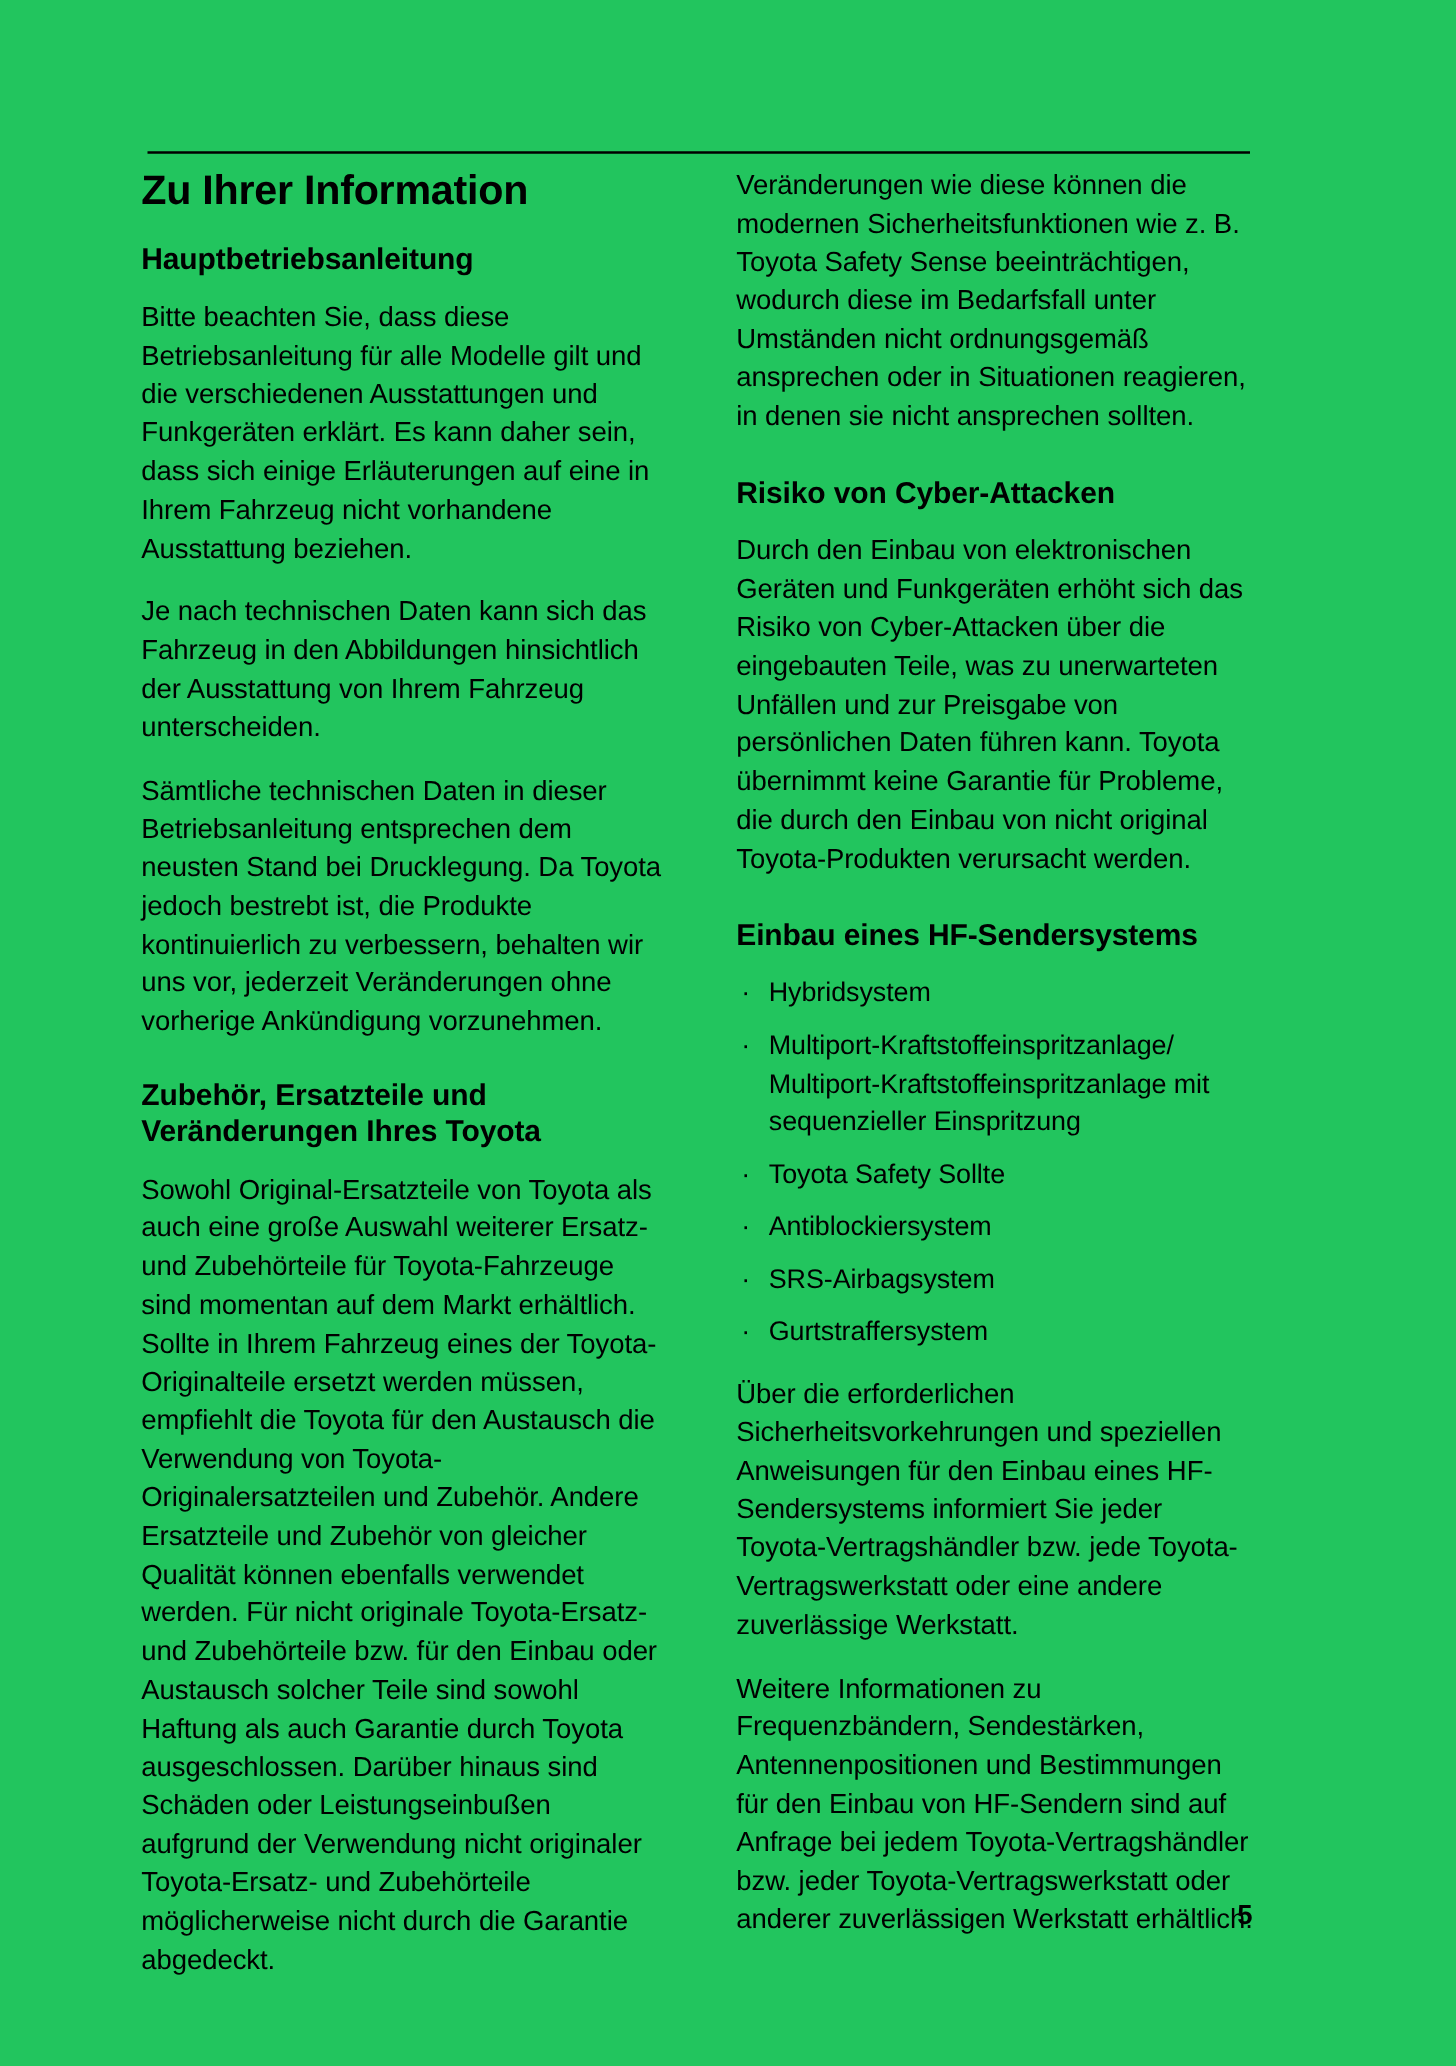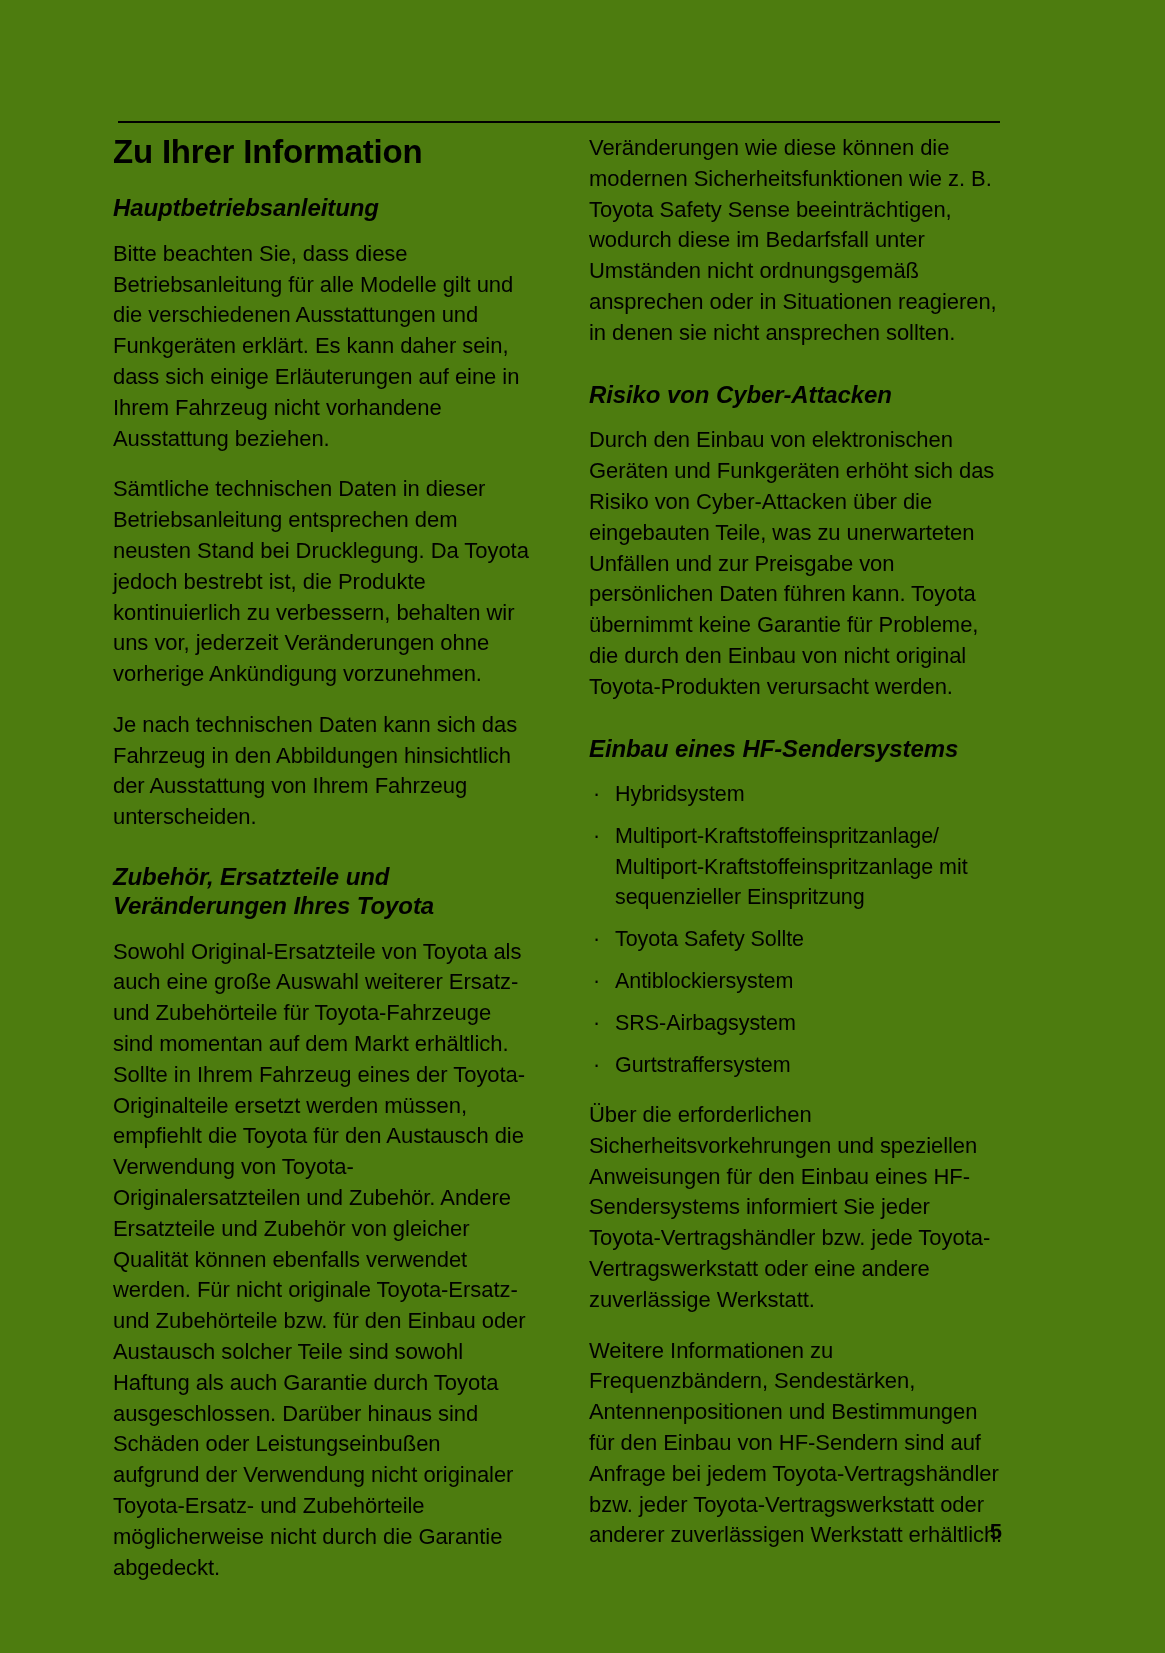--- a/index.html
+++ b/index.html
@@ -4,21 +4,21 @@
 <style>
   html, body {
     margin: 0;
     padding: 0;
     background: #ffffff;
   }
   .page {
     position: relative;
     width: 1165px;
     height: 1653px;
-    background: #4d7c0f;
+    background: #22c55e;
     box-sizing: border-box;
     font-family: "Liberation Sans", "DejaVu Sans", sans-serif;
     color: #000000;
     overflow: hidden;
   }
   .rule {
     position: absolute;
     left: 118px;
     top: 121px;
     width: 882px;
@@ -42,21 +42,20 @@
     font-weight: bold;
     margin: 0 0 22px 0;
     letter-spacing: -0.2px;
   }
   h2.section-title {
     font-size: 24px;
     line-height: 1.2;
     font-weight: bold;
     margin: 0 0 16px 0;
     letter-spacing: -0.1px;
-    font-style: italic;
   }
   h2.section-title.spaced-top {
     margin-top: 30px;
   }
   .col.right h2.section-title.spaced-top {
     margin-top: 32px;
   }
   p.body {
     font-size: 22px;
     line-height: 1.40;
@@ -106,22 +105,22 @@
 
   <div class="columns">
 
     <div class="col left">
 
       <h1 class="doc-title">Zu Ihrer Information</h1>
 
       <h2 class="section-title">Hauptbetriebsanleitung</h2>
 
       <p class="body">Bitte beachten Sie, dass diese Betriebsanleitung für alle Modelle gilt und die verschiedenen Ausstattungen und Funkgeräten erklärt. Es kann daher sein, dass sich einige Erläuterungen auf eine in Ihrem Fahrzeug nicht vorhandene Ausstattung beziehen.</p>
+      <p class="body">Je nach technischen Daten kann sich das Fahrzeug in den Abbildungen hinsichtlich der Ausstattung von Ihrem Fahrzeug unterscheiden.</p>
       <p class="body">Sämtliche technischen Daten in dieser Betriebsanleitung entsprechen dem neusten Stand bei Drucklegung. Da Toyota jedoch bestrebt ist, die Produkte kontinuierlich zu verbessern, behalten wir uns vor, jederzeit Veränderungen ohne vorherige Ankündigung vorzunehmen.</p>
-      <p class="body">Je nach technischen Daten kann sich das Fahrzeug in den Abbildungen hinsichtlich der Ausstattung von Ihrem Fahrzeug unterscheiden.</p>
 
       <h2 class="section-title spaced-top">Zubehör, Ersatzteile und Veränderungen Ihres Toyota</h2>
 
       <p class="body">Sowohl Original-Ersatzteile von Toyota als auch eine große Auswahl weiterer Ersatz- und Zubehörteile für Toyota-Fahrzeuge sind momentan auf dem Markt erhältlich. Sollte in Ihrem Fahrzeug eines der Toyota-Originalteile ersetzt werden müssen, empfiehlt die Toyota für den Austausch die Verwendung von Toyota-Originalersatzteilen und Zubehör. Andere Ersatzteile und Zubehör von gleicher Qualität können ebenfalls verwendet werden. Für nicht originale Toyota-Ersatz- und Zubehörteile bzw. für den Einbau oder Austausch solcher Teile sind sowohl Haftung als auch Garantie durch Toyota ausgeschlossen. Darüber hinaus sind Schäden oder Leistungseinbußen aufgrund der Verwendung nicht originaler Toyota-Ersatz- und Zubehörteile möglicherweise nicht durch die Garantie abgedeckt.</p>
 
     </div>
 
     <div class="col right">
 
       <p class="body">Veränderungen wie diese können die modernen Sicherheitsfunktionen wie z. B. Toyota Safety Sense beeinträchtigen, wodurch diese im Bedarfsfall unter Umständen nicht ordnungsgemäß ansprechen oder in Situationen reagieren, in denen sie nicht ansprechen sollten.</p>

